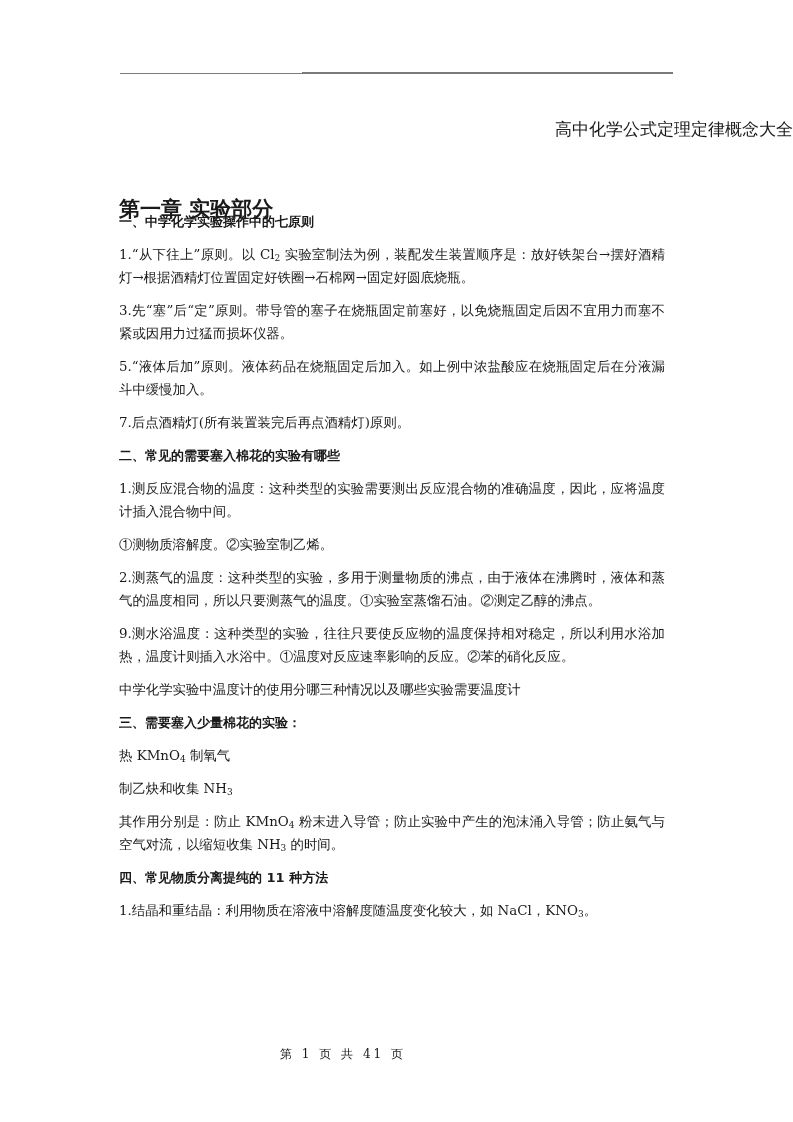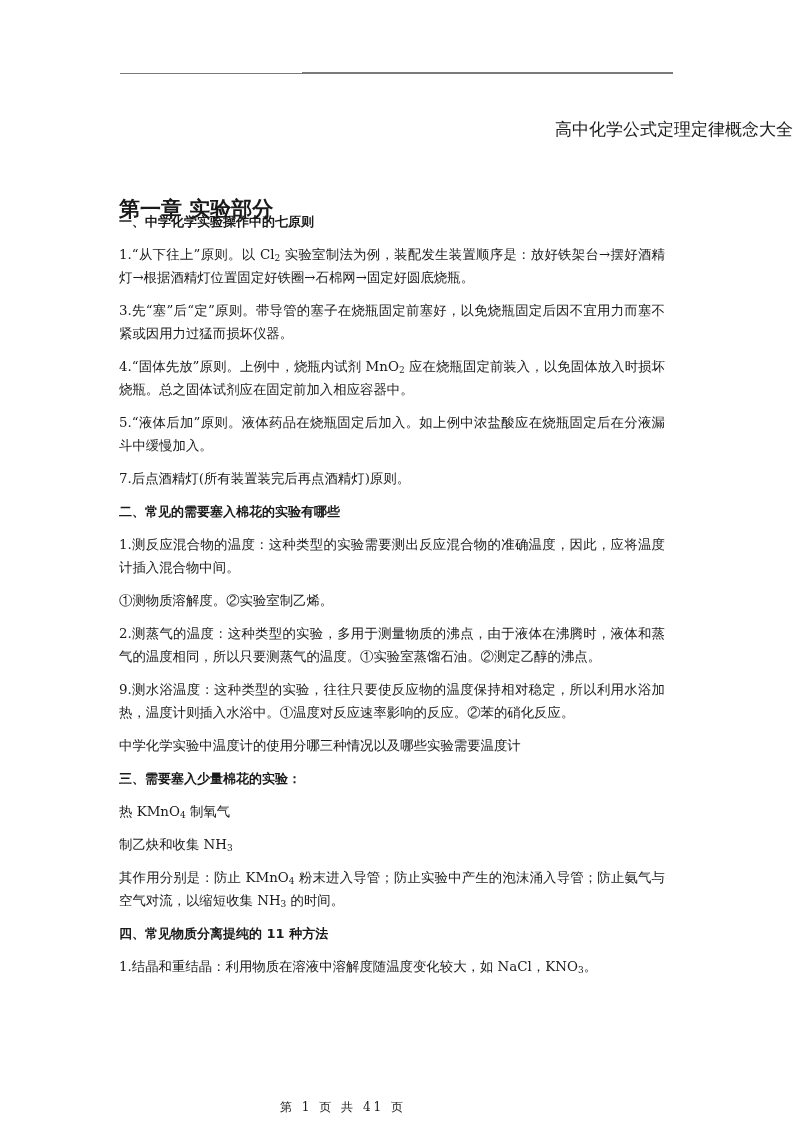--- a/index.html
+++ b/index.html
@@ -8,38 +8,37 @@
   .rule-thin { position: absolute; left: 120px; top: 73px; width: 182px; height: 1px; background: #7a7a7a; }
   .rule-thick { position: absolute; left: 302px; top: 72px; width: 371px; height: 2px; background: #7a7a7a; }
   .doc-title { position: absolute; left: 0; width: 793px; top: 118px; text-align: right;
                font-size: 17px; line-height: 22px; }
   .chapter { position: absolute; left: 119px; top: 170px; font-size: 21px; font-weight: bold;
              font-family: "DejaVu Sans", "Liberation Sans", sans-serif; line-height: 22px; margin-top: 28px; }
   .content { position: absolute; left: 119px; top: 210px; width: 556px; font-size: 13.4px; line-height: 23px; }
   .content .h { font-weight: bold; font-family: "DejaVu Sans", "Liberation Sans", sans-serif;
                 font-size: 13px; margin: 0 0 10px 0; }
   .content p { margin: 0 10px 10px 0; text-align: justify; }
-  .footer { position: absolute; left: 0; width: 686px; top: 1099px; text-align: center; font-size: 12px;
+  .footer { position: absolute; left: 0; width: 686px; top: 1046px; text-align: center; font-size: 12px;
             letter-spacing: 3px; }
   sub { font-size: 9px; vertical-align: -2px; line-height: 0; }
 </style>
 </head>
 <body>
 
 <div class="rule-thin"></div>
 <div class="rule-thick"></div>
 
 <div class="doc-title">高中化学公式定理定律概念大全</div>
 <div class="chapter">第一章  实验部分</div>
 
 <div class="content" id="content">
     <div class="h">一、中学化学实验操作中的七原则</div>
     <p>1.“从下往上”原则。以 Cl<sub>2</sub> 实验室制法为例，装配发生装置顺序是：放好铁架台→摆好酒精灯→根据酒精灯位置固定好铁圈→石棉网→固定好圆底烧瓶。</p>
     <p>3.先“塞”后“定”原则。带导管的塞子在烧瓶固定前塞好，以免烧瓶固定后因不宜用力而塞不紧或因用力过猛而损坏仪器。</p>
-    <p>4.“固体先放”原则。上例中，烧瓶内试剂 MnO<sub>2</sub> 应在烧瓶固定前装入，以免固体放入时损坏烧瓶。总之固体试剂应在固定前加入相应容器中。</p>
     <p>5.“液体后加”原则。液体药品在烧瓶固定后加入。如上例中浓盐酸应在烧瓶固定后在分液漏斗中缓慢加入。</p>
     <p>7.后点酒精灯(所有装置装完后再点酒精灯)原则。</p>
     <div class="h">二、常见的需要塞入棉花的实验有哪些</div>
     <p>1.测反应混合物的温度：这种类型的实验需要测出反应混合物的准确温度，因此，应将温度计插入混合物中间。</p>
     <p>①测物质溶解度。②实验室制乙烯。</p>
     <p>2.测蒸气的温度：这种类型的实验，多用于测量物质的沸点，由于液体在沸腾时，液体和蒸气的温度相同，所以只要测蒸气的温度。①实验室蒸馏石油。②测定乙醇的沸点。</p>
     <p>9.测水浴温度：这种类型的实验，往往只要使反应物的温度保持相对稳定，所以利用水浴加热，温度计则插入水浴中。①温度对反应速率影响的反应。②苯的硝化反应。</p>
     <p>中学化学实验中温度计的使用分哪三种情况以及哪些实验需要温度计</p>
     <div class="h">三、需要塞入少量棉花的实验：</div>
     <p>热 KMnO<sub>4</sub> 制氧气</p>

